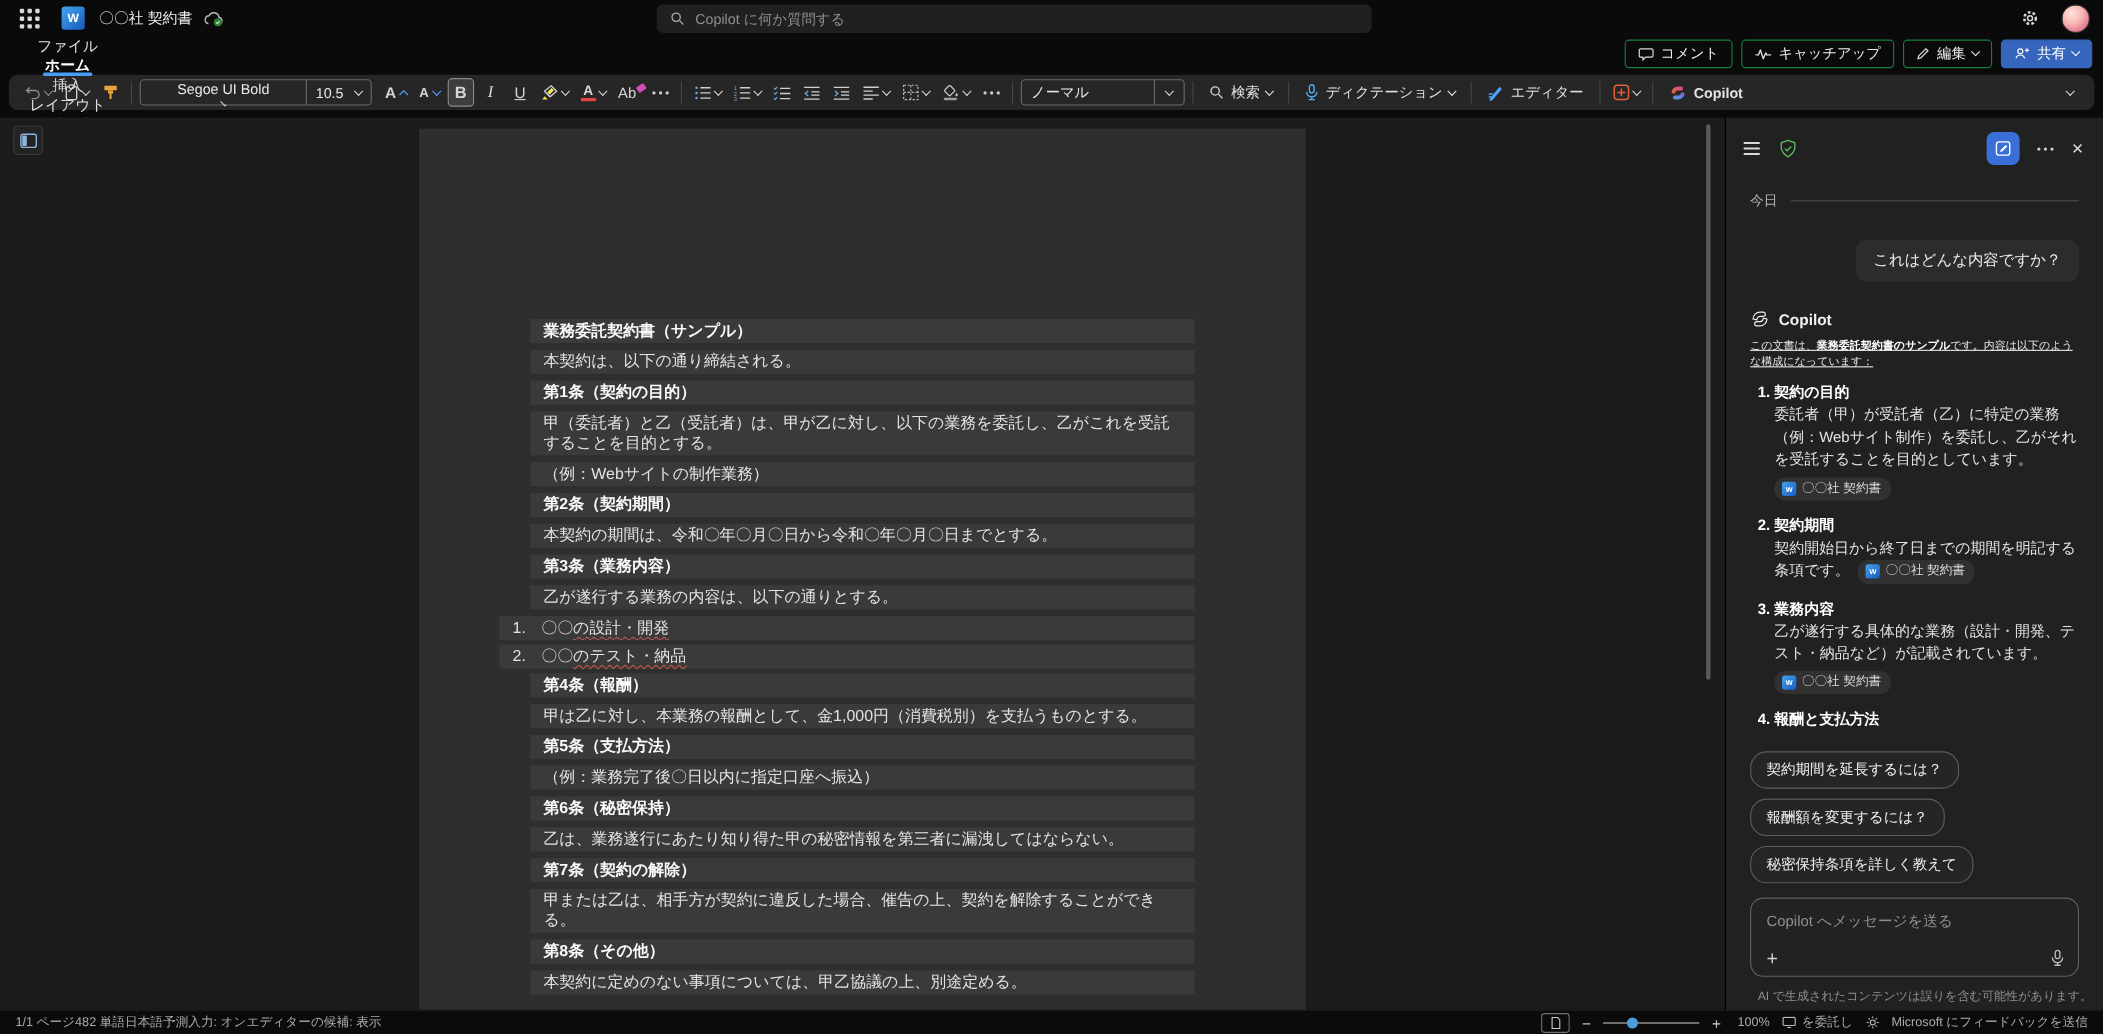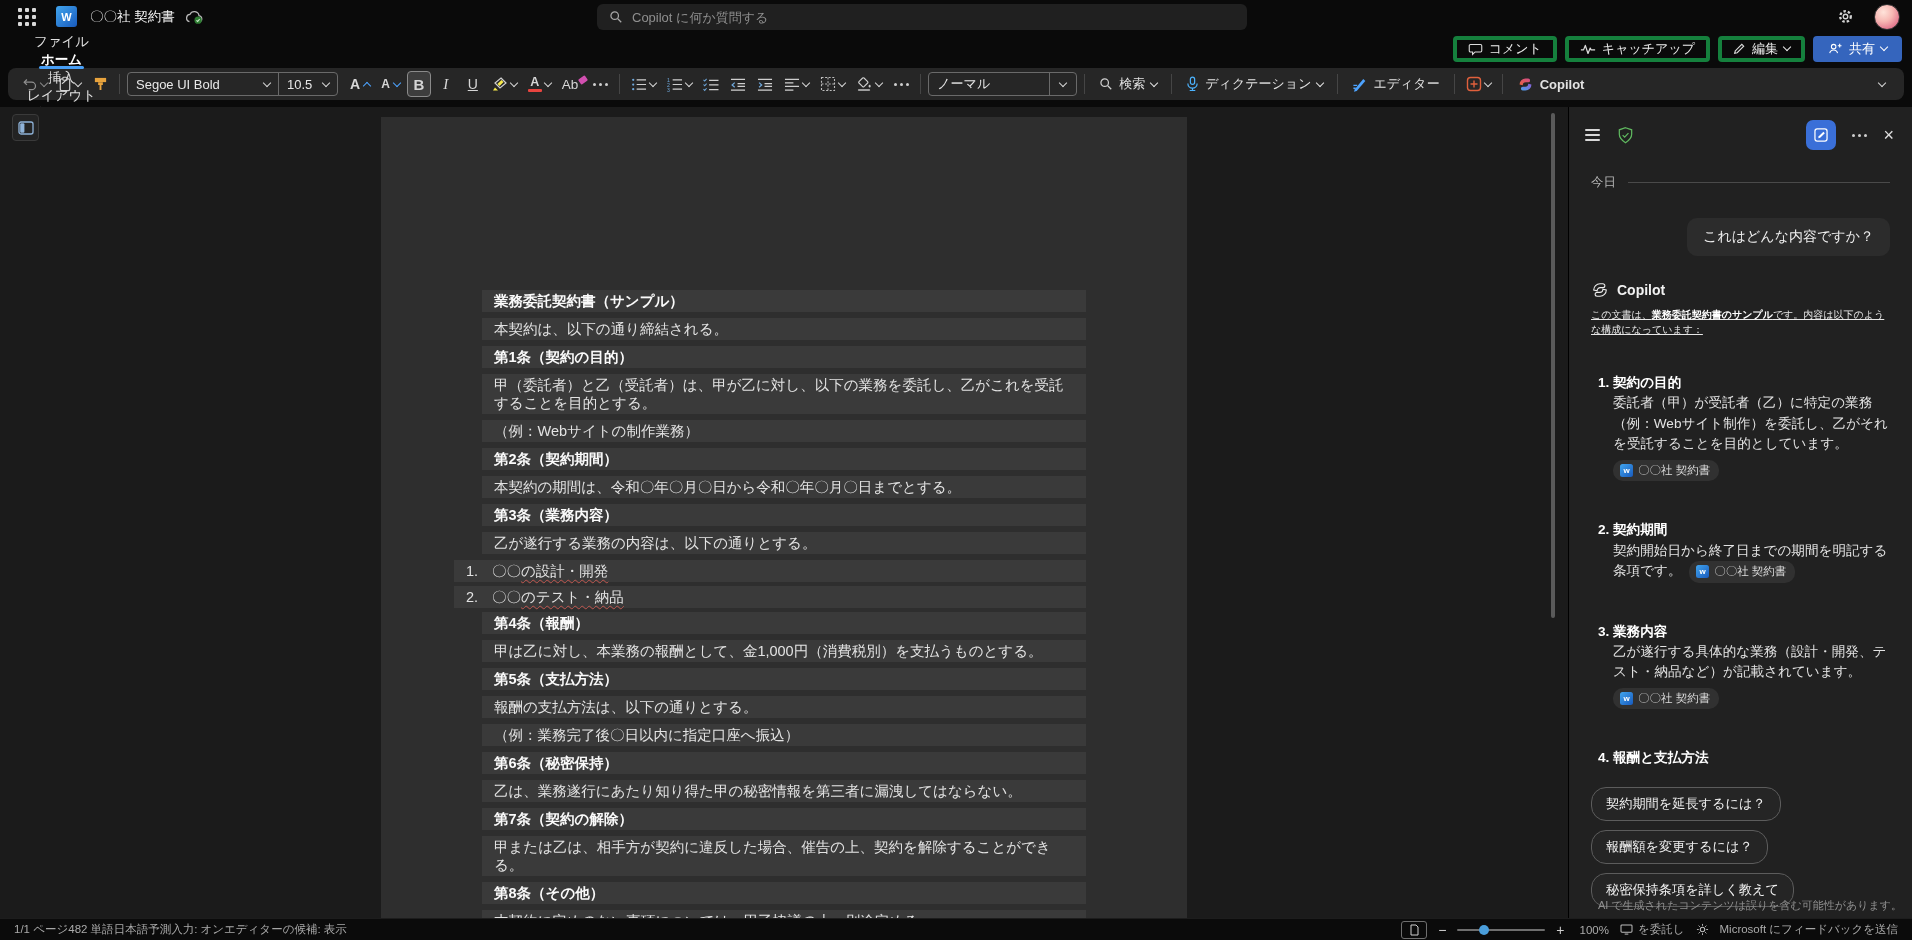--- a/index.html
+++ b/index.html
@@ -21,21 +21,21 @@
   .gear-btn{display:flex;align-items:center;justify-content:center;width:26px;height:26px;cursor:pointer;}
   .avatar{width:26px;height:26px;border-radius:50%;background:radial-gradient(circle at 35% 30%,#ffe3da 0%,#f7b9b4 40%,#e4798f 75%,#d45f7c 100%);border:1px solid #333;}
 
   
   .menubar{height:31px;display:flex;align-items:center;padding:0 10px 0 16px;flex:0 0 auto;}
   .tabs{display:flex;align-items:center;height:100%;flex-direction:column;}
   .tab{position:relative;height:100%;display:flex;align-items:center;padding:0 11px;font-size:13.5px;color:#e0e0e0;cursor:pointer;}
   .tab.active{color:#fff;font-weight:bold;}
   .tab.active::after{content:"";position:absolute;left:9px;right:9px;bottom:0;height:3px;border-radius:2px;background:#479ef5;}
   .mb-right{margin-left:auto;display:flex;align-items:center;gap:8px;}
-  .mbtn{height:26px;display:flex;align-items:center;gap:6px;padding:0 11px;border:4px solid #15803d;border-radius:4px;background:transparent;color:#ececec;font-size:13px;cursor:pointer;}
+  .mbtn{height:26px;display:flex;align-items:center;gap:6px;padding:0 11px;border:1px solid #15803d;border-radius:4px;background:transparent;color:#ececec;font-size:13px;cursor:pointer;}
   .mbtn.primary{background:#3565bd;border-color:#3565bd;color:#fff;}
   .chev{display:inline-block;width:6px;height:6px;border-right:1.4px solid currentColor;border-bottom:1.4px solid currentColor;transform:rotate(45deg);margin-top:-3px;}
   .chev.up{transform:rotate(-135deg);margin-top:3px;}
 
   
   .ribbonwrap{padding:4px 8px 7px;flex:0 0 auto;}
   .ribbon{height:32px;background:#262626;border-radius:8px;display:flex;align-items:center;padding:0 10px;color:#d6d6d6;font-size:13px;}
   .rgroup{display:flex;align-items:center;gap:3px;}
   .rdiv{width:1px;height:20px;background:#454545;margin:0 7px;flex:0 0 auto;}
   .ibtn{height:26px;min-width:24px;padding:0 4px;border-radius:4px;display:flex;align-items:center;justify-content:center;gap:3px;cursor:pointer;background:transparent;border:none;color:#d6d6d6;}
@@ -85,21 +85,21 @@
   .date-row .line{flex:1;height:1px;background:#4a4a4a;}
   .user-bubble{align-self:flex-end;margin-top:27px;background:#2c2c2c;border-radius:10px;padding:10px 16px;font-size:14px;color:#efefef;}
   .ai-block{margin-top:25px;}
   .ai-head{display:flex;align-items:center;gap:8px;}
   .ai-name{font-size:14px;font-weight:bold;color:#f2f2f2;}
   .ai-text{margin-top:8px;font-size:10px;line-height:1.5;color:#e8e8e8;text-decoration:underline;}
   .ai-text b{color:#fff;}
   .ai-list{margin:10px 0 0 4px;padding-left:18px;display:flex;flex-direction:column;gap:13px;}
   .ai-list li{font-size:13.6px;line-height:1.5;color:#e3e3e3;}
   .ai-list li::marker{font-weight:bold;color:#fff;}
-  .li-title{font-weight:bold;color:#fff;margin-top:26px;}
+  .li-title{font-weight:bold;color:#fff;}
   .pill{display:inline-flex;align-items:center;gap:5px;background:#313131;border-radius:10px;padding:2px 9px 2px 7px;font-size:11.5px;color:#dcdcdc;white-space:nowrap;vertical-align:1px;cursor:pointer;}
   .pill .wicon{width:13px;height:13px;border-radius:2.5px;background:linear-gradient(135deg,#41a5ee,#185abd);color:#fff;font-size:8px;font-weight:bold;display:flex;align-items:center;justify-content:center;}
   .pillrow{margin-top:5px;}
   .chips{margin-top:18px;display:flex;flex-direction:column;align-items:flex-start;gap:9px;}
   .chip{border:1px solid #5c5c5c;border-radius:15px;padding:7px 14px;font-size:13.2px;color:#f0f0f0;background:rgba(255,255,255,0.02);cursor:pointer;}
   .cinput{margin:13px 0 0;border:1px solid #616161;border-radius:12px;background:#222;height:72px;position:relative;}
   .cinput textarea{width:100%;height:40px;background:transparent;border:none;outline:none;resize:none;color:#ddd;font-size:13.5px;font-family:inherit;padding:12px 14px 0;}
   .cinput textarea::placeholder{color:#8f8f8f;}
   .cinput .row{position:absolute;left:14px;right:12px;bottom:7px;display:flex;align-items:center;}
   .plus{font-size:18px;color:#cfcfcf;cursor:pointer;line-height:1;}
@@ -224,21 +224,21 @@
         <button class="ibtn">
           <svg width="15" height="16" viewBox="0 0 16 17">
               <path d="M2 2 h12 v4.5 h-12 z" fill="#e8a33d"></path>
               <path d="M5.5 6.5 h5 v3 h-1.5 v5.5 h-2 V9.5 H5.5 z" fill="#e8a33d"></path>
             </svg>
         </button>
       </div>
       <div class="rdiv"></div>
       <div class="rgroup">
         <div class="combo">
-          <div class="sect" style="width:150px;">
+          <div class="sect" style="width:150px;flex-direction:column;">
             <span class="txt">Segoe UI Bold</span>
               <span class="chev"></span>
           </div>
           <div class="inner-div"></div>
           <div class="sect" style="width:58px;">
             <span class="txt">10.5</span>
               <span class="chev"></span>
           </div>
         </div>
       </div>
@@ -449,21 +449,20 @@
               <span class="lnum">1.</span>
               <span>〇〇<span class="wavy">の設計・開発</span></span>
             </div>
             <div class="para list">
               <span class="lnum">2.</span>
               <span>〇〇<span class="wavy">のテスト・納品</span></span>
             </div>
             <div class="para heading">第4条（報酬）</div>
             <div class="para body">甲は乙に対し、本業務の報酬として、金1,000円（消費税別）を支払うものとする。</div>
             <div class="para heading">第5条（支払方法）</div>
-            <div class="para body">報酬の支払方法は、以下の通りとする。</div>
             <div class="para body">（例：業務完了後〇日以内に指定口座へ振込）</div>
             <div class="para heading">第6条（秘密保持）</div>
             <div class="para body">乙は、業務遂行にあたり知り得た甲の秘密情報を第三者に漏洩してはならない。</div>
             <div class="para heading">第7条（契約の解除）</div>
             <div class="para body">甲または乙は、相手方が契約に違反した場合、催告の上、契約を解除することができる。</div>
             <div class="para heading">第8条（その他）</div>
             <div class="para body">本契約に定めのない事項については、甲乙協議の上、別途定める。</div>
           </div>
       </div>
       <div class="doc-scrollbar"></div>

